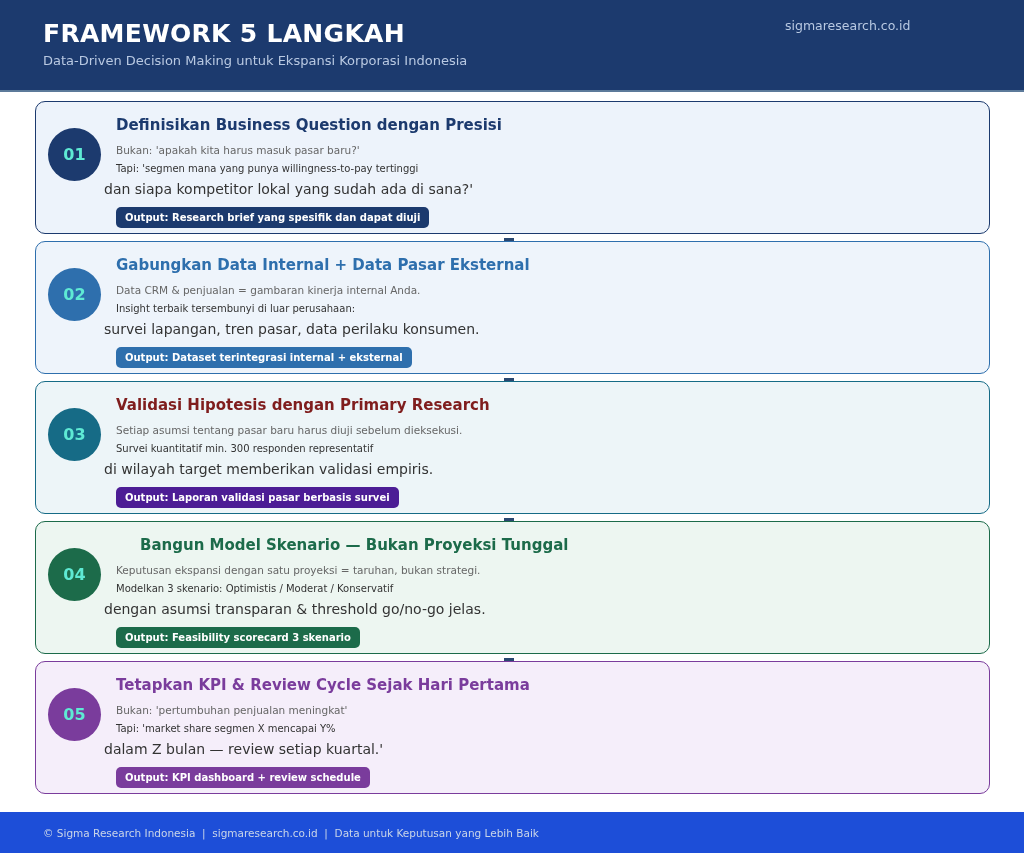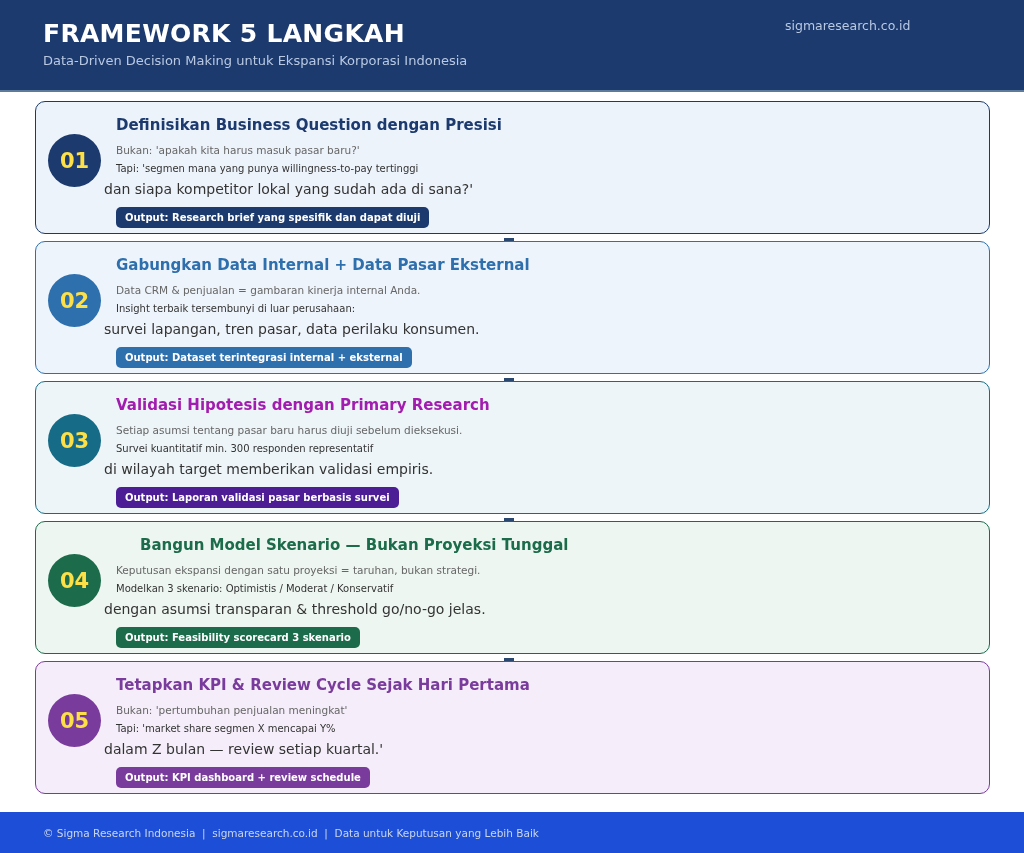--- a/index.html
+++ b/index.html
@@ -23,22 +23,22 @@
     }
     .header-url {
       position: absolute; left: 785px; top: 18px;
       color: #b9c9e2; font-size: 12.5px;
     }
     .step {
       position: absolute; left: 35px; width: 955px; height: 133px;
       border: 1.5px solid; border-radius: 10px;
     }
     .step-num {
-      position: absolute; left: 12px; top: 32px; width: 53px; height: 53px;
-      border-radius: 50%; color: #fde047; font-weight: bold; font-size: 21px;
+      position: absolute; left: 12px; top: 26px; width: 53px; height: 53px;
+      border-radius: 50%; color: #5eead4; font-weight: bold; font-size: 16px;
       display: flex; align-items: center; justify-content: center;
     }
     .step-title {
       position: absolute; left: 80px; top: 14px;
       font-size: 15px; font-weight: bold; white-space: nowrap;
     }
     .step-line1 {
       position: absolute; left: 80px; top: 42px;
       font-size: 10.5px; color: #666; white-space: nowrap;
     }
@@ -92,21 +92,21 @@
       <div class="step-num" style="background: rgb(46, 111, 173);">02</div>
       <div class="step-title" style="color: rgb(46, 111, 173);">Gabungkan Data Internal + Data Pasar Eksternal</div>
       <div class="step-line1">Data CRM &amp; penjualan = gambaran kinerja internal Anda.</div>
       <div class="step-line2">Insight terbaik tersembunyi di luar perusahaan:</div>
       <div class="step-line3">survei lapangan, tren pasar, data perilaku konsumen.</div>
       <div class="step-output" style="background: rgb(46, 111, 173);">Output: Dataset terintegrasi internal + eksternal</div>
     </div>
     <div class="connector" style="top: 378px;"></div>
     <div class="step" style="top: 381px; border-color: rgb(22, 107, 134); background: rgb(237, 245, 248);">
       <div class="step-num" style="background: rgb(22, 107, 134);">03</div>
-      <div class="step-title" style="color: #a21caf;">Validasi Hipotesis dengan Primary Research</div>
+      <div class="step-title" style="color: #7f1d1d;">Validasi Hipotesis dengan Primary Research</div>
       <div class="step-line1">Setiap asumsi tentang pasar baru harus diuji sebelum dieksekusi.</div>
       <div class="step-line2">Survei kuantitatif min. 300 responden representatif</div>
       <div class="step-line3">di wilayah target memberikan validasi empiris.</div>
       <div class="step-output" style="background: #4c1d95;">Output: Laporan validasi pasar berbasis survei</div>
     </div>
     <div class="connector" style="top: 518px;"></div>
     <div class="step" style="top: 521px; border-color: rgb(28, 107, 74); background: rgb(237, 246, 241);">
       <div class="step-num" style="background: rgb(28, 107, 74);">04</div>
       <div class="step-title" style="color: rgb(28, 107, 74); margin-left: 24px;">Bangun Model Skenario — Bukan Proyeksi Tunggal</div>
       <div class="step-line1">Keputusan ekspansi dengan satu proyeksi = taruhan, bukan strategi.</div>

